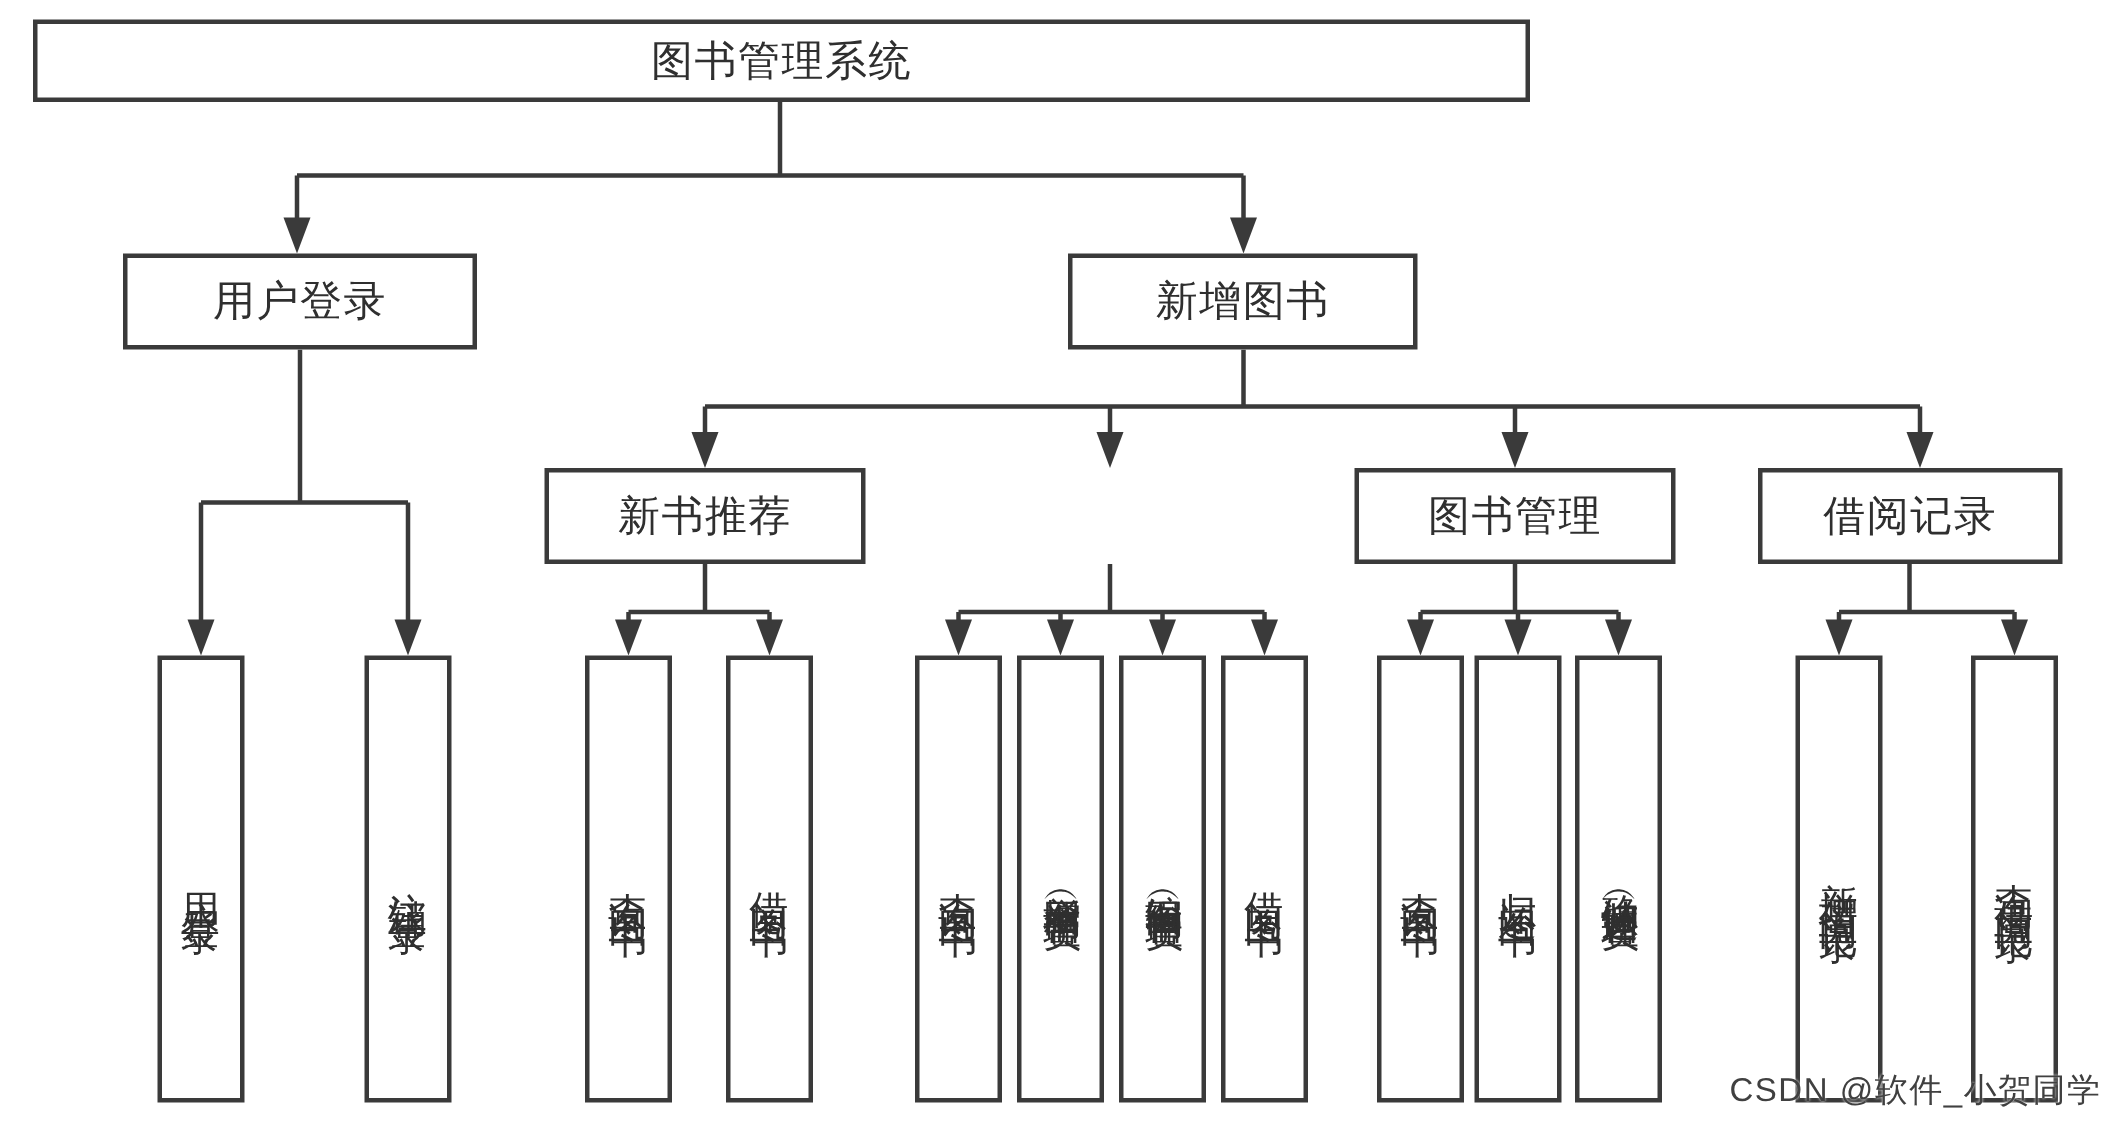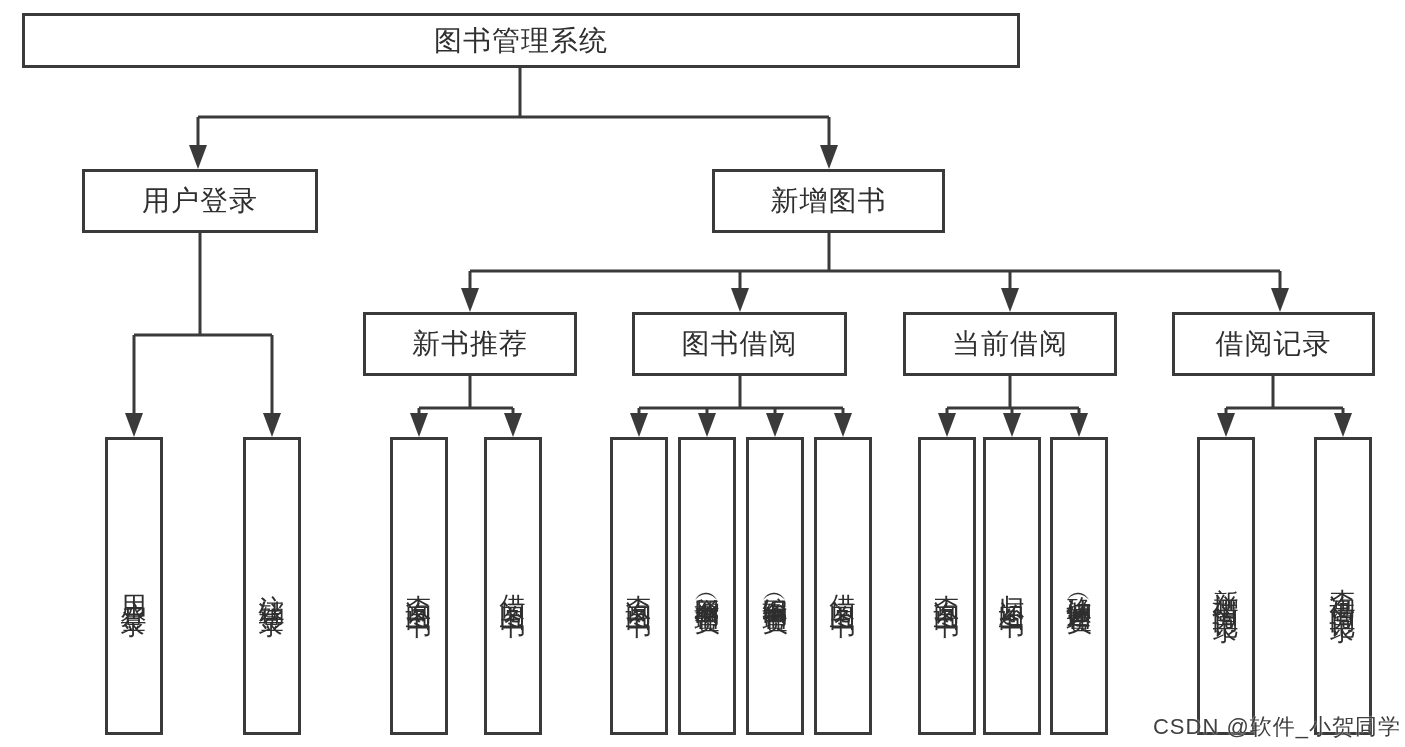--- a/index.html
+++ b/index.html
@@ -118,25 +118,22 @@
   <div class="box hbox" style="left:82px; top:169px; width:236px; height:64px;">
     <span>用户登录</span>
   </div>
   <div class="box hbox" style="left:712px; top:169px; width:233px; height:64px;">
     <span>新增图书</span>
   </div>
 
   <div class="box hbox" style="left:363px; top:312px; width:214px; height:64px;">
     <span>新书推荐</span>
   </div>
-  <div class="box hbox" style="left:632px; top:312px; width:215px; height:64px;">
-    <span>图书借阅</span>
-  </div>
   <div class="box hbox" style="left:903px; top:312px; width:214px; height:64px;">
-    <span>当前借阅</span>
+    <span>图书管理</span>
   </div>
   <div class="box hbox" style="left:1172px; top:312px; width:203px; height:64px;">
     <span>借阅记录</span>
   </div>
 
   <div class="box vbox" style="left:105px;">
     <span class="vtext">用户登录</span>
   </div>
   <div class="box vbox" style="left:243px;">
     <span class="vtext">注销登录</span>

